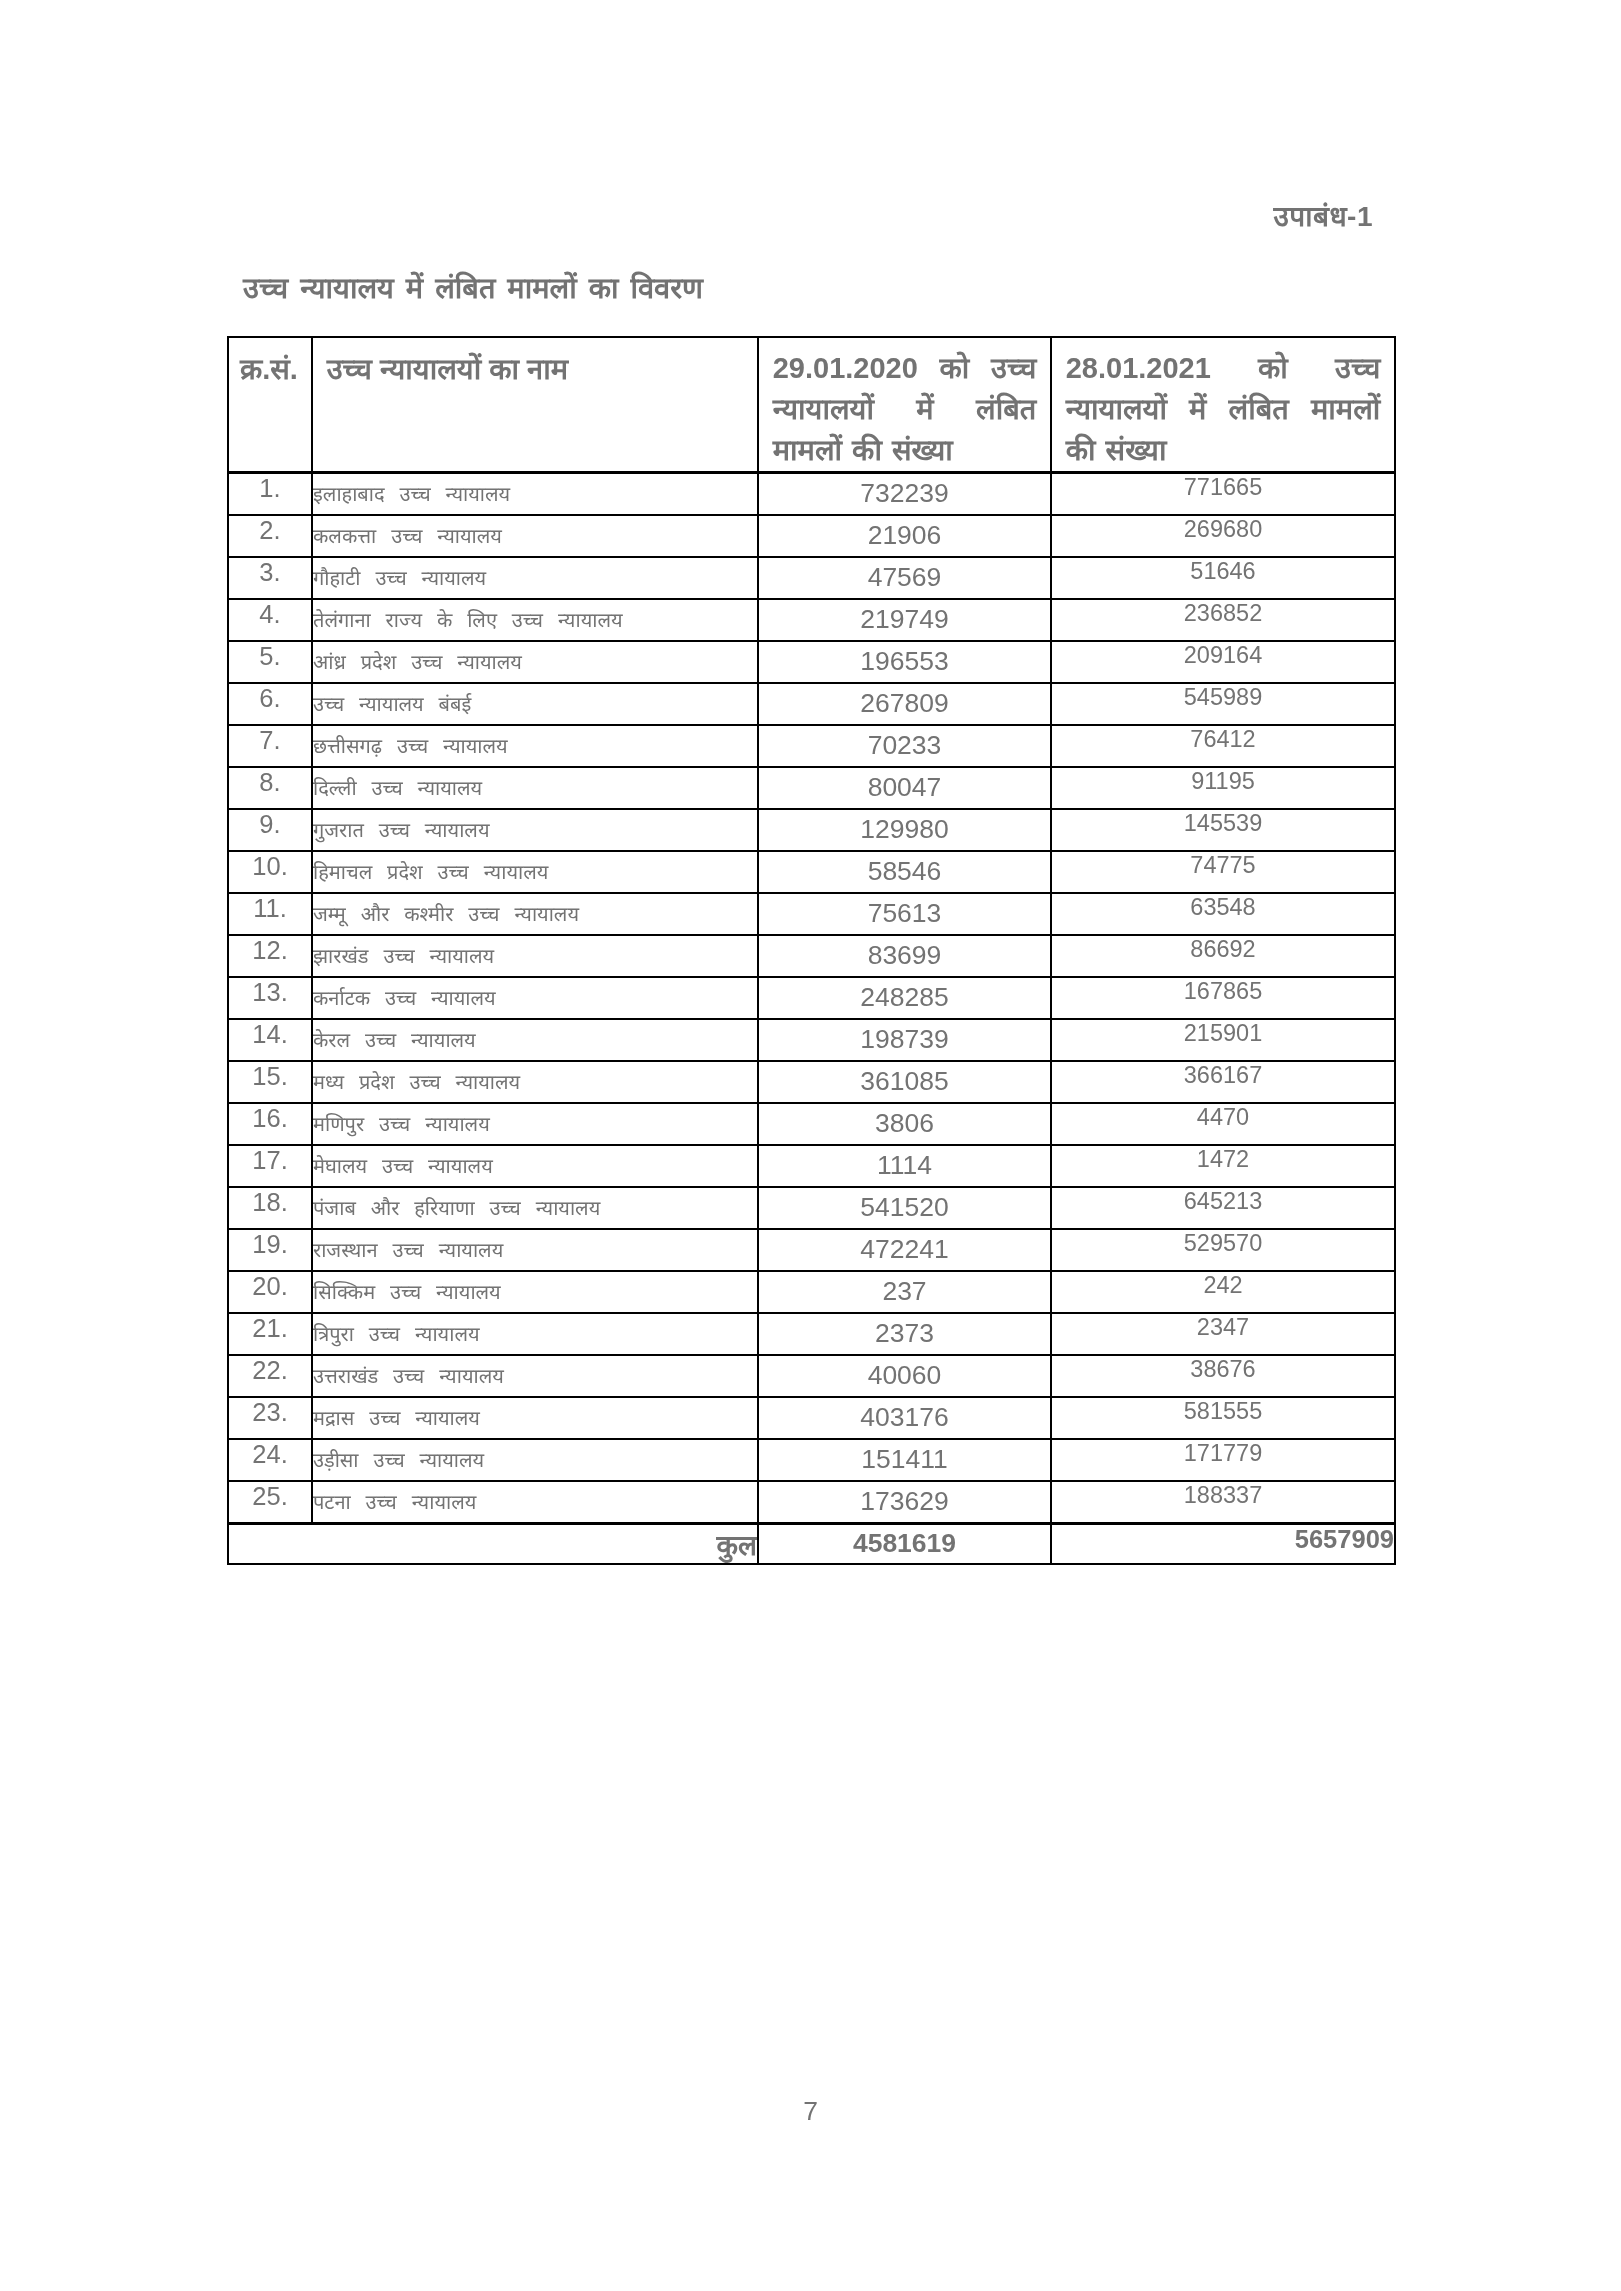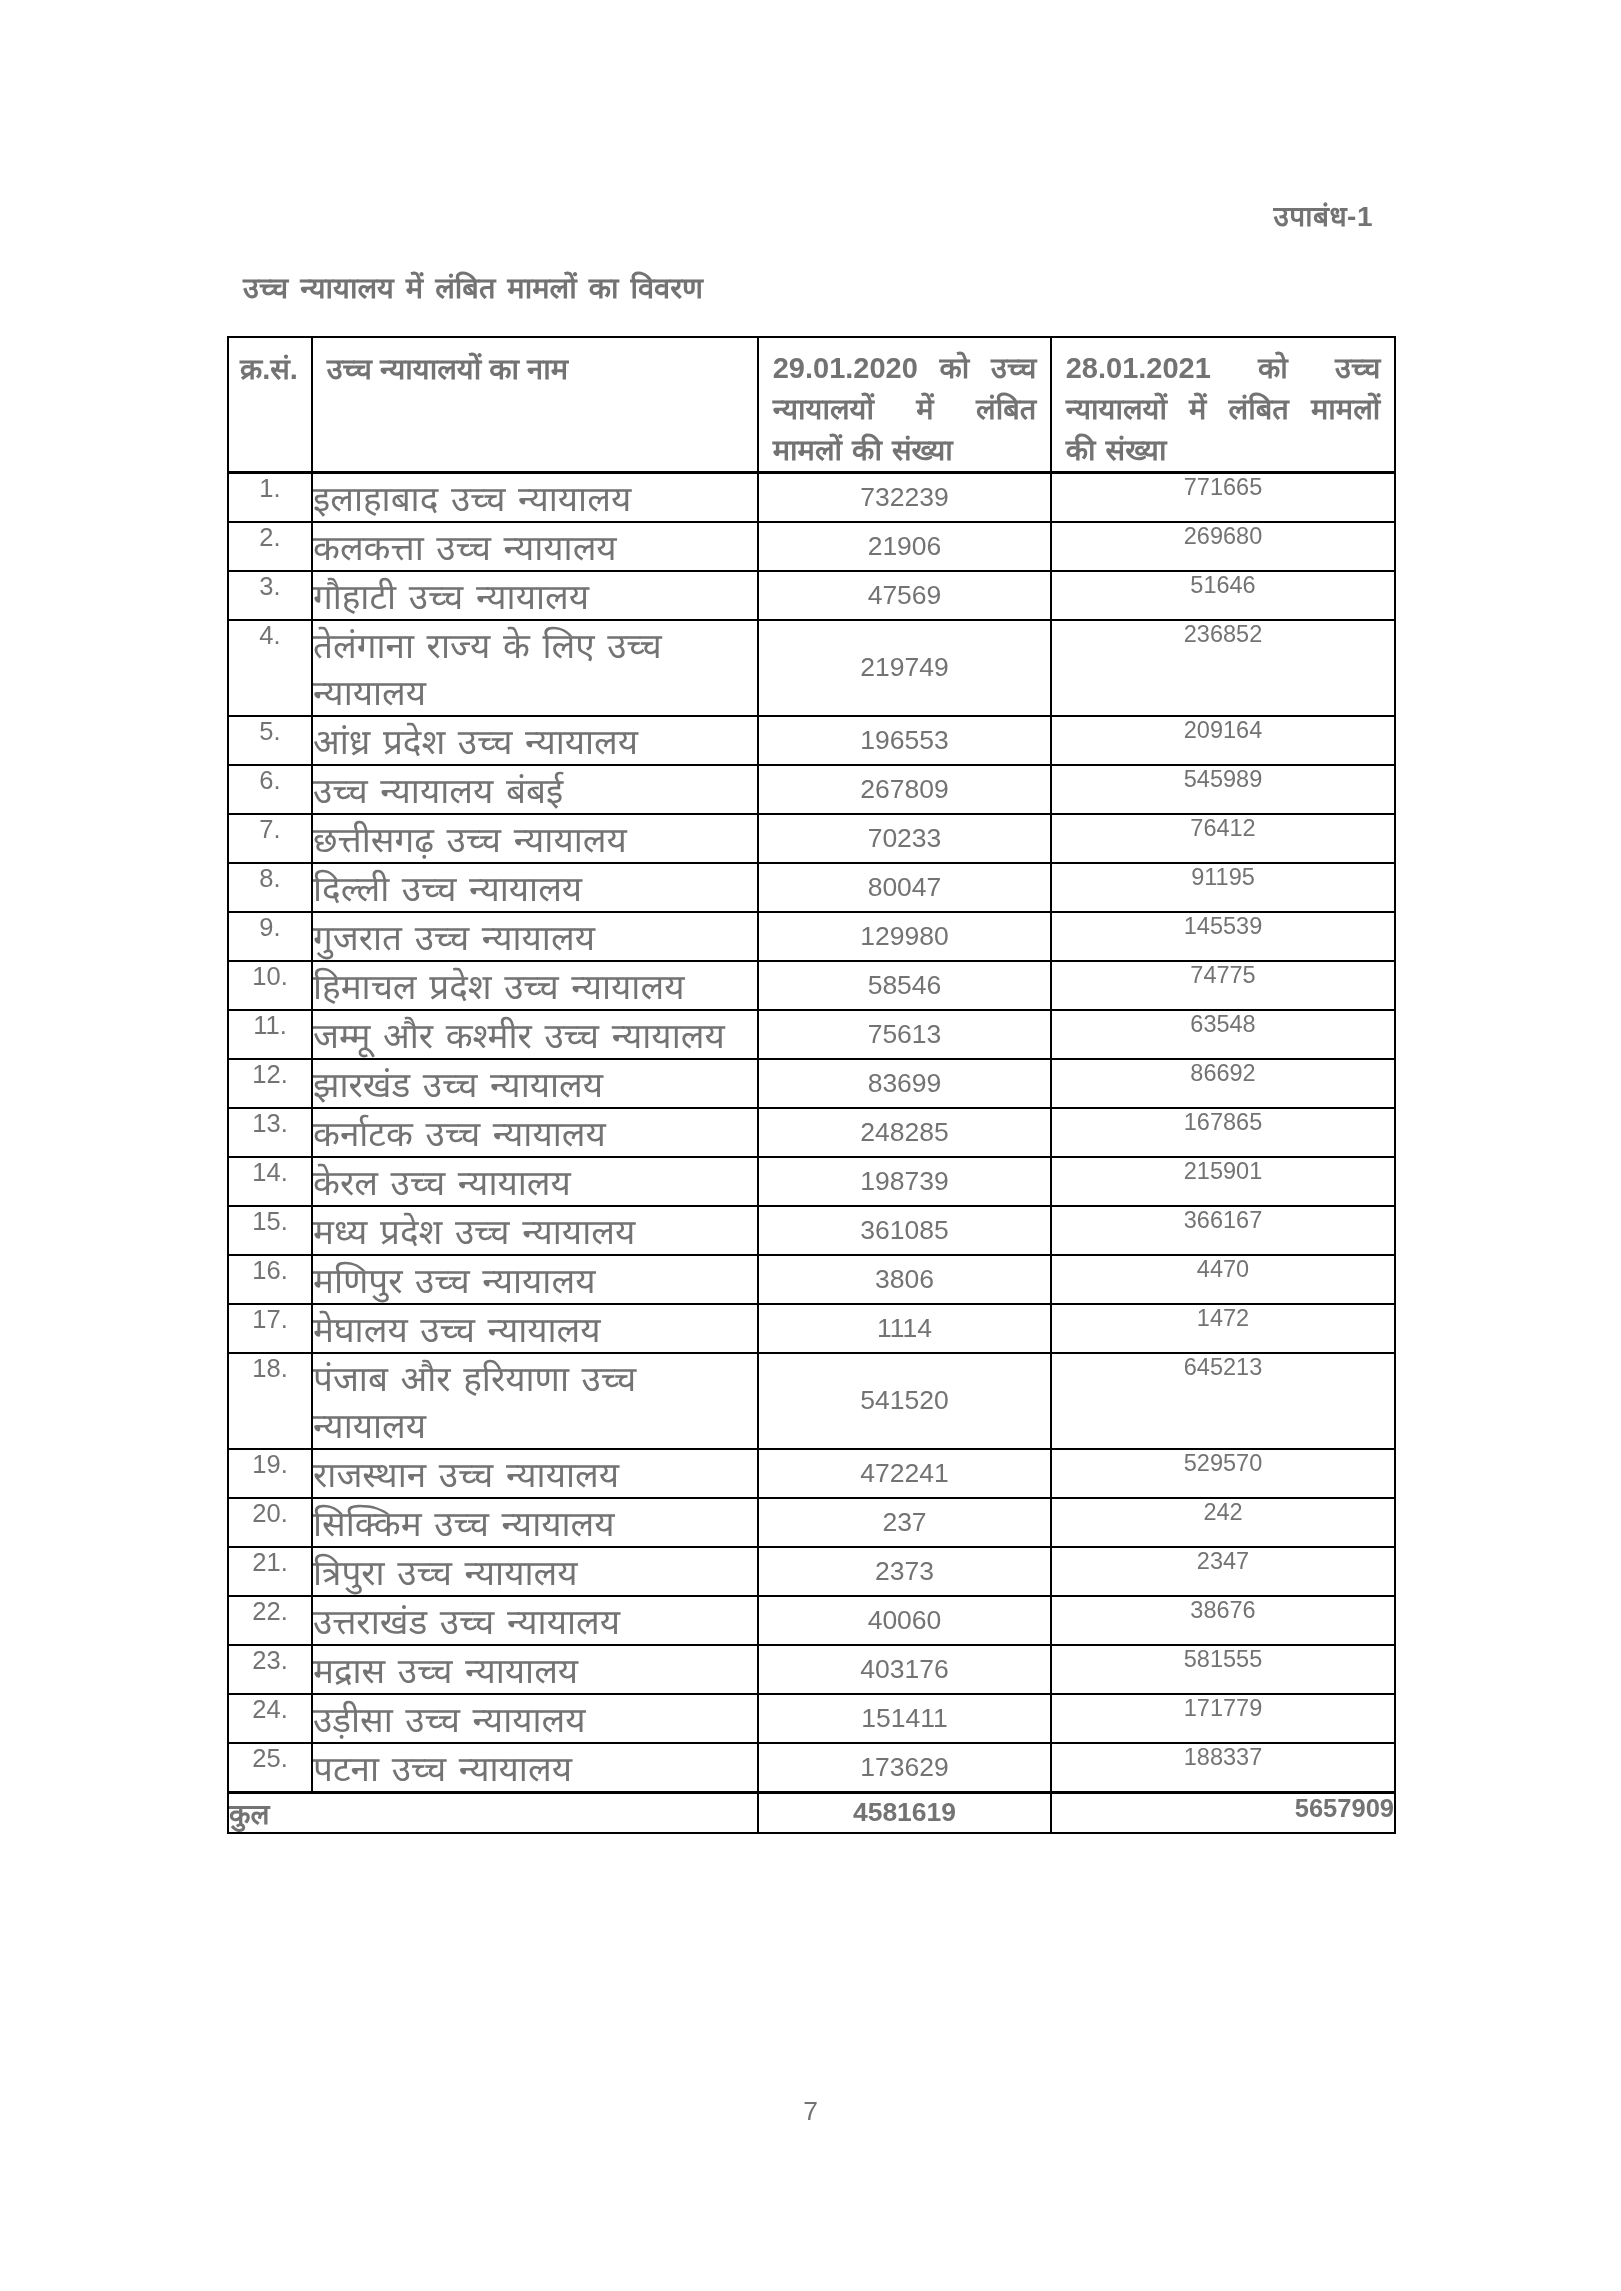--- a/index.html
+++ b/index.html
@@ -72,45 +72,46 @@
   
   .courts-table tbody td { height: 40px; }
   .td-sn {
     text-align: center;
     vertical-align: top;
     font-size: 25.5px;
     padding-top: 2.9px;
   }
   .td-name {
     vertical-align: middle;
-    font-size: 35px;
+    font-size: 20px;
     padding-left: 14.7px;
     padding-right: 7.8px;
     word-spacing: 2.9px;
+    font-family: Liberation Mono, monospace;
   }
   .td-n2020 {
     text-align: center;
     vertical-align: middle;
     font-size: 26.5px;
     border-radius: 7px;
   }
   .td-n2021 {
     text-align: center;
     vertical-align: top;
     font-size: 23.5px;
     padding-top: 6.9px;
   }
   
   .courts-table tfoot td {
     border-top: 3.9px solid #000;
     height: 35px;
     font-weight: bold;
   }
   .td-total-label {
-    text-align: left;
+    text-align: right;
     vertical-align: middle;
     font-size: 28px;
     word-spacing: 2.9px;
     font-family: Liberation Serif, serif;
   }
   .td-total-2020 {
     text-align: center;
     vertical-align: middle;
     font-size: 26.5px;
   }

